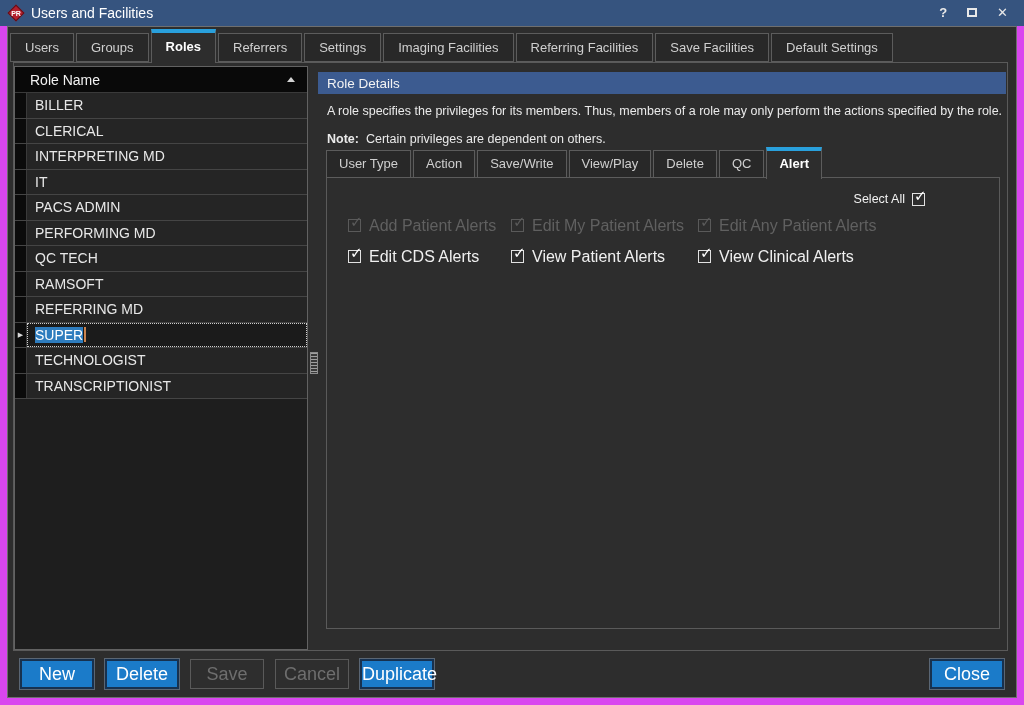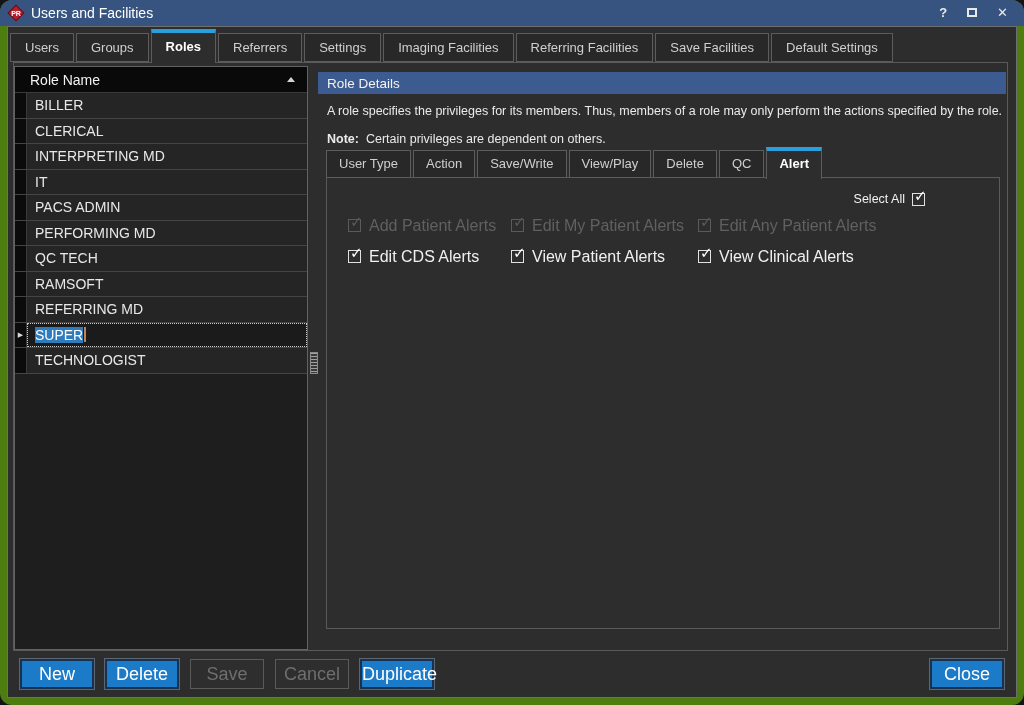--- a/index.html
+++ b/index.html
@@ -1,20 +1,20 @@
 <!DOCTYPE html>
 <html style="--titlebar: #36547f; --accent: #29a0dc; --panelheader: #3c5b90; --button: #1b7bc9; --selection: #2e7cbe;"><head>
 <meta charset="utf-8">
 <style>
   html,body{margin:0;padding:0;background:#141414;}
   body{width:1024px;height:705px;position:relative;font-family:"Liberation Sans","DejaVu Sans",sans-serif;
        -webkit-font-smoothing:antialiased;}
   *{box-sizing:border-box;}
 
-  .window{position:absolute;inset:0;background:#4d7c0f;overflow:hidden;border-radius:12px;}
+  .window{position:absolute;inset:0;background:#d946ef;overflow:hidden;}
 
   
   .titlebar{position:absolute;top:0;left:0;right:0;height:26px;background:var(--titlebar);
             display:flex;align-items:center;padding:0 8px;gap:7px;}
   .app-icon{width:16px;height:16px;position:relative;flex:none;}
   .app-icon .diamond{position:absolute;left:2px;top:2px;right:2px;bottom:2px;background:#b5202e;
                      border:1px solid #5e0d16;transform:rotate(45deg);}
   .app-icon .diamond-text{position:absolute;inset:0;display:flex;align-items:center;justify-content:center;
                           font-size:7px;font-weight:bold;color:#fff;}
   .titlebar .title{color:#ffffff;font-size:14px;}
@@ -176,20 +176,24 @@
               </span>
               <span class="cell">
                 <span class="hl">SUPER</span>
                 <span class="caret"></span>
               </span>
             </div>
             <div class="lrow">
               <span class="rowstrip"></span>
               <span class="cell">TECHNOLOGIST</span>
             </div>
+            <div class="lrow">
+              <span class="rowstrip"></span>
+              <span class="cell">TRANSCRIPTIONIST</span>
+            </div>
           </div>
       </div>
 
       <div class="splitter-grip"></div>
 
       <div class="details">
         <div class="details-header">
           <span>Role Details</span>
         </div>
         <div class="desc">

